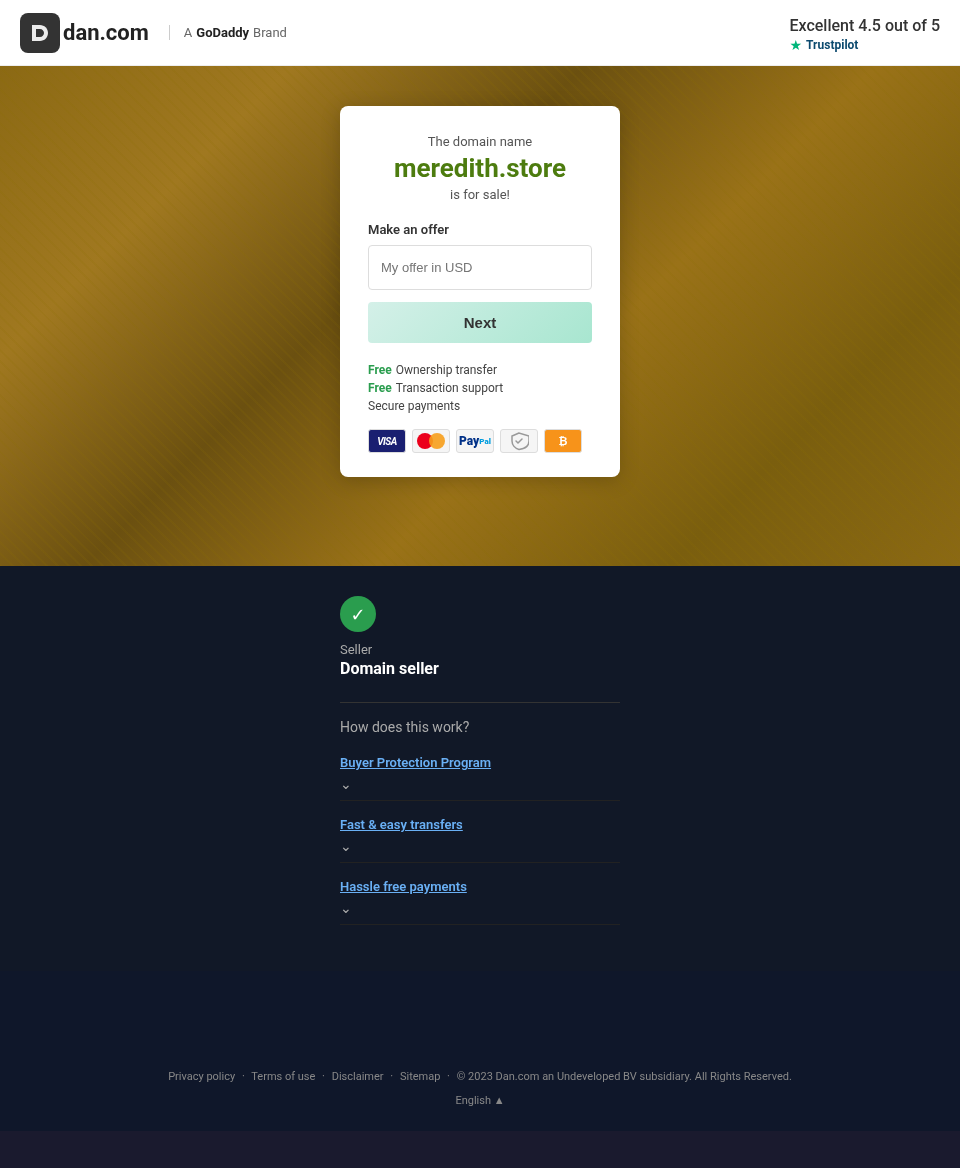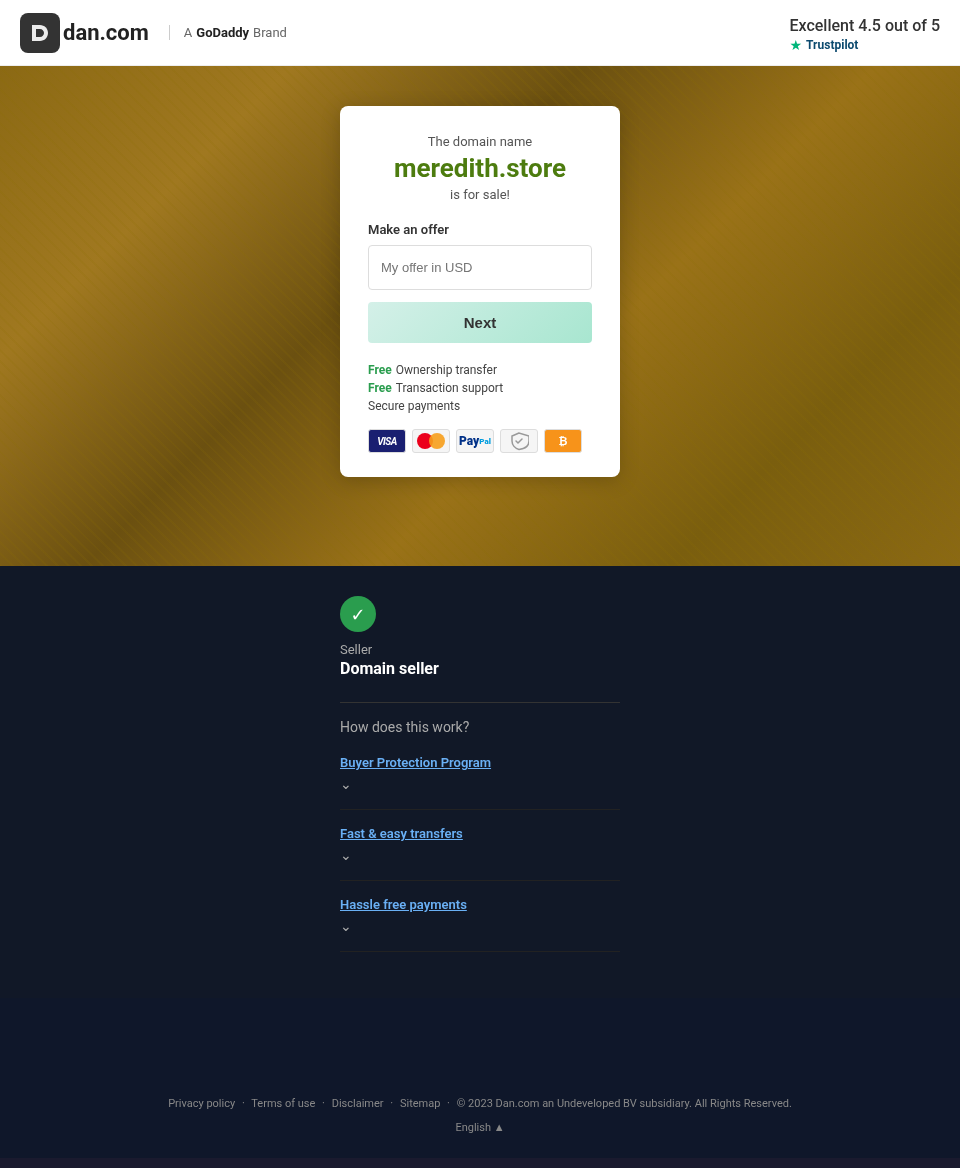--- a/index.html
+++ b/index.html
@@ -275,21 +275,21 @@
       margin-bottom: 16px;
     }
     .how-works {
       font-size: 14px;
       color: #aaa;
       margin-bottom: 20px;
     }
     .faq-item {
       margin-bottom: 16px;
       border-bottom: 1px solid #222;
-      padding-bottom: 17px;
+      padding-bottom: 8px;
     }
     .faq-title {
       font-size: 13px;
       font-weight: 600;
       color: #6ab0f5;
       cursor: pointer;
       text-decoration: underline;
       margin-bottom: 6px;
       display: block;
     }

